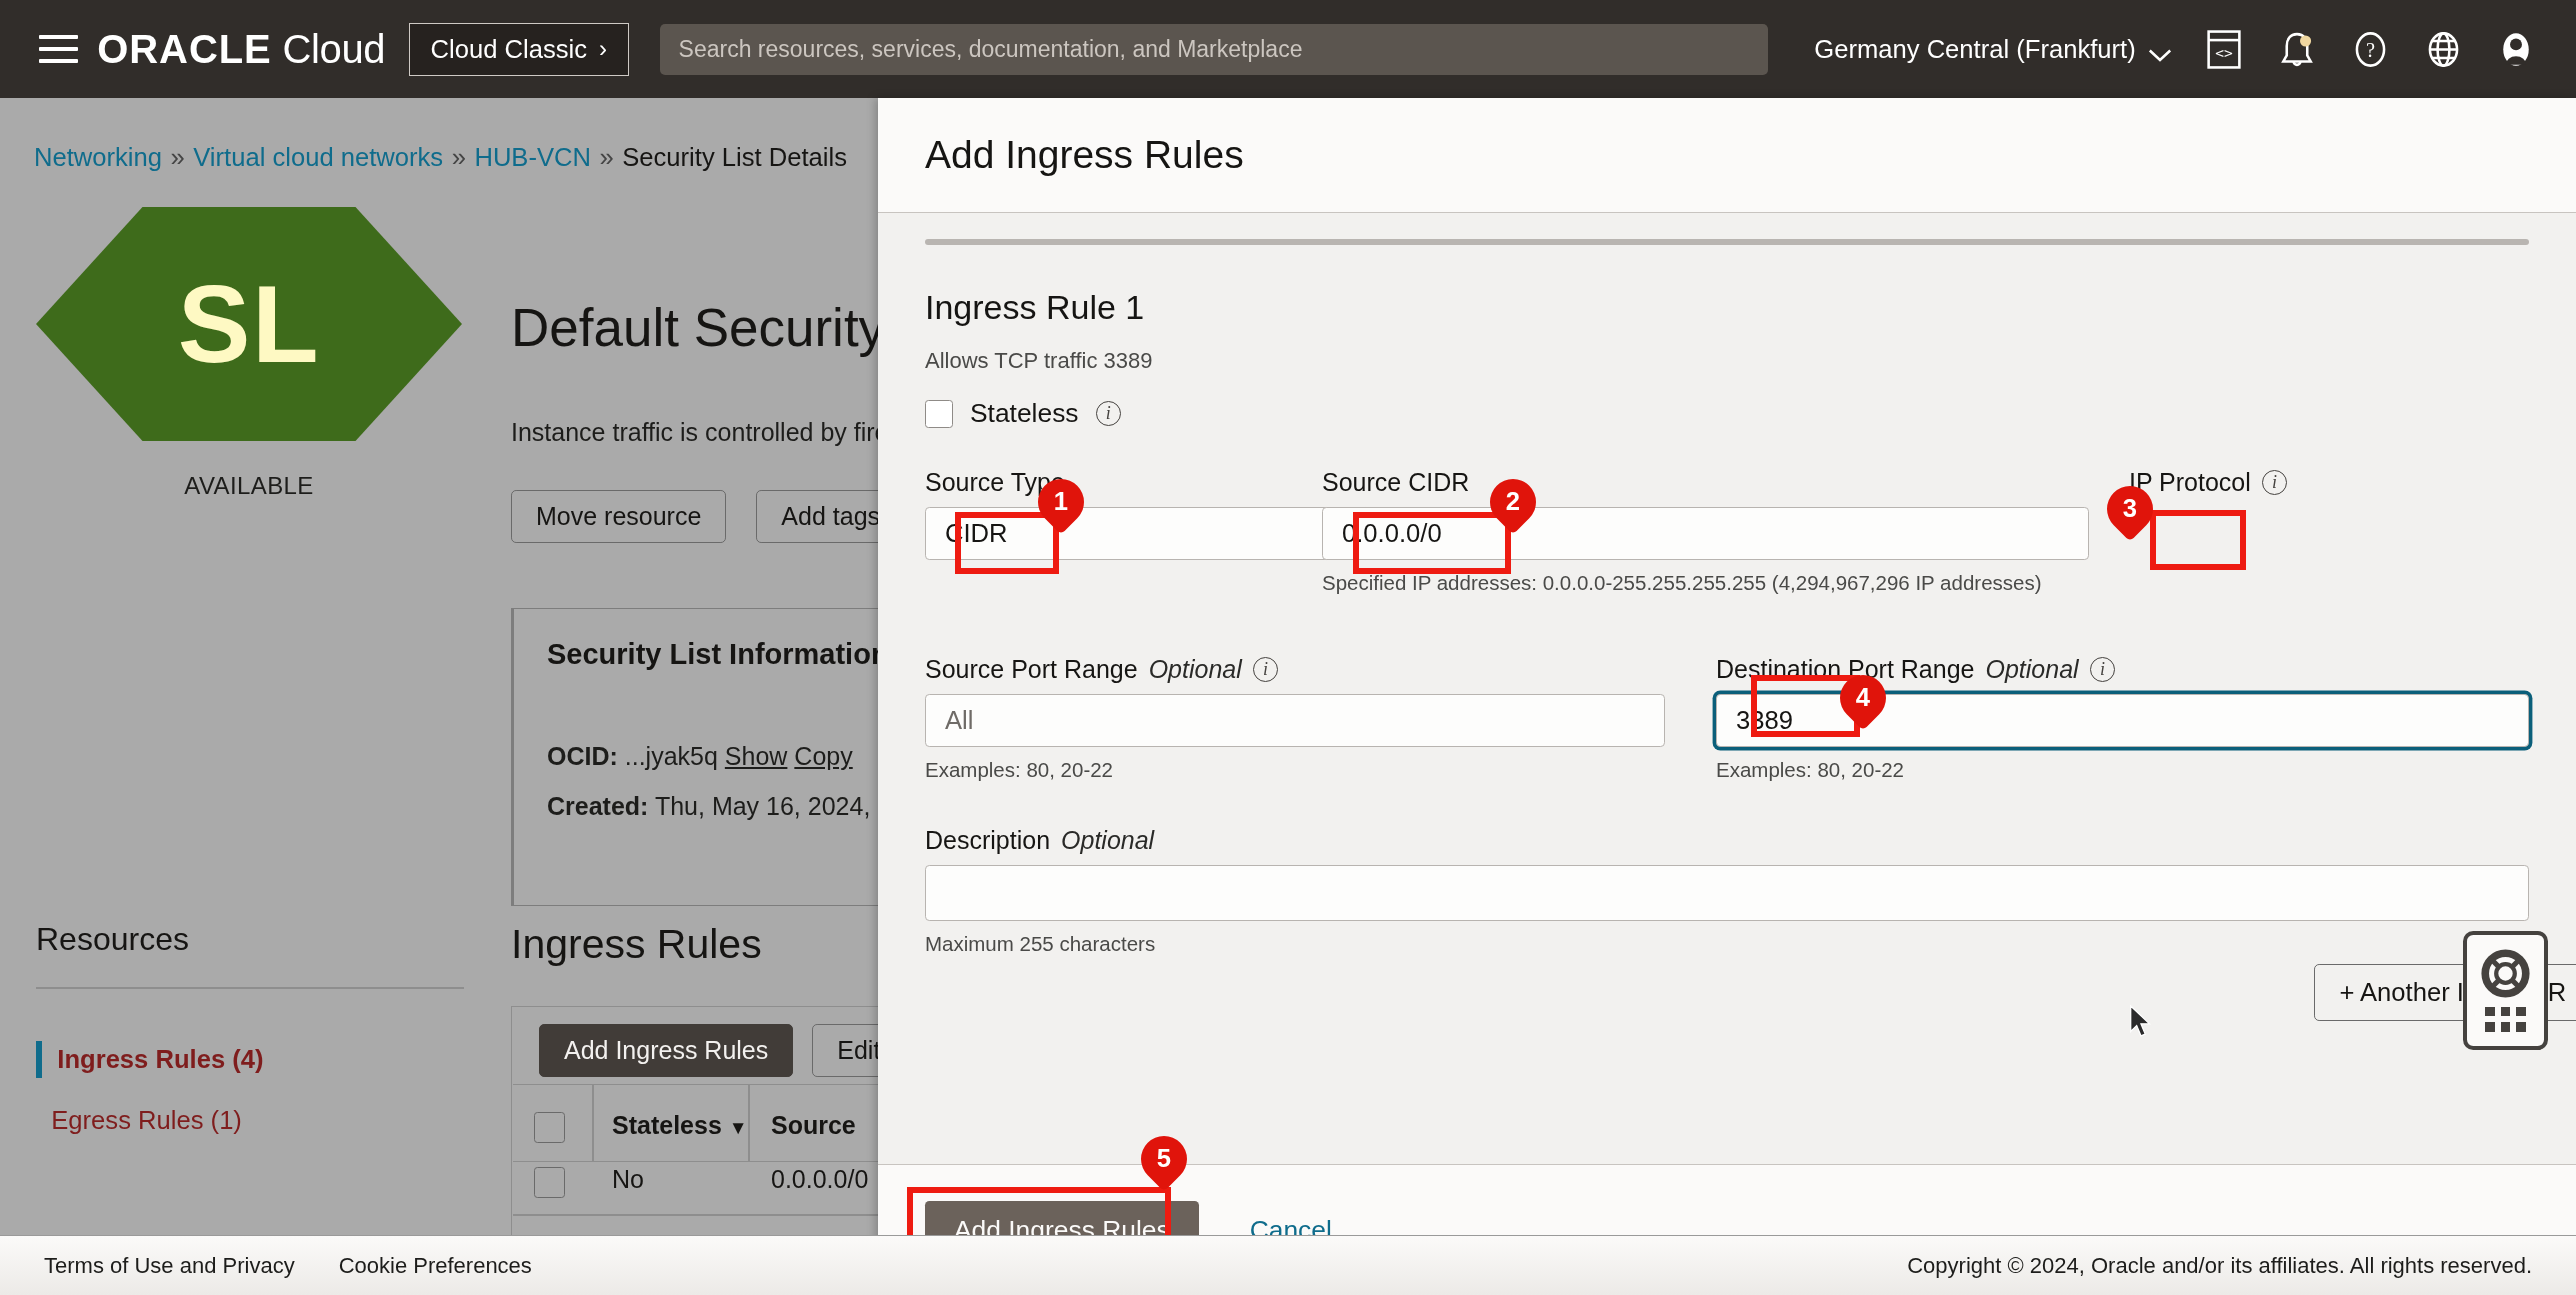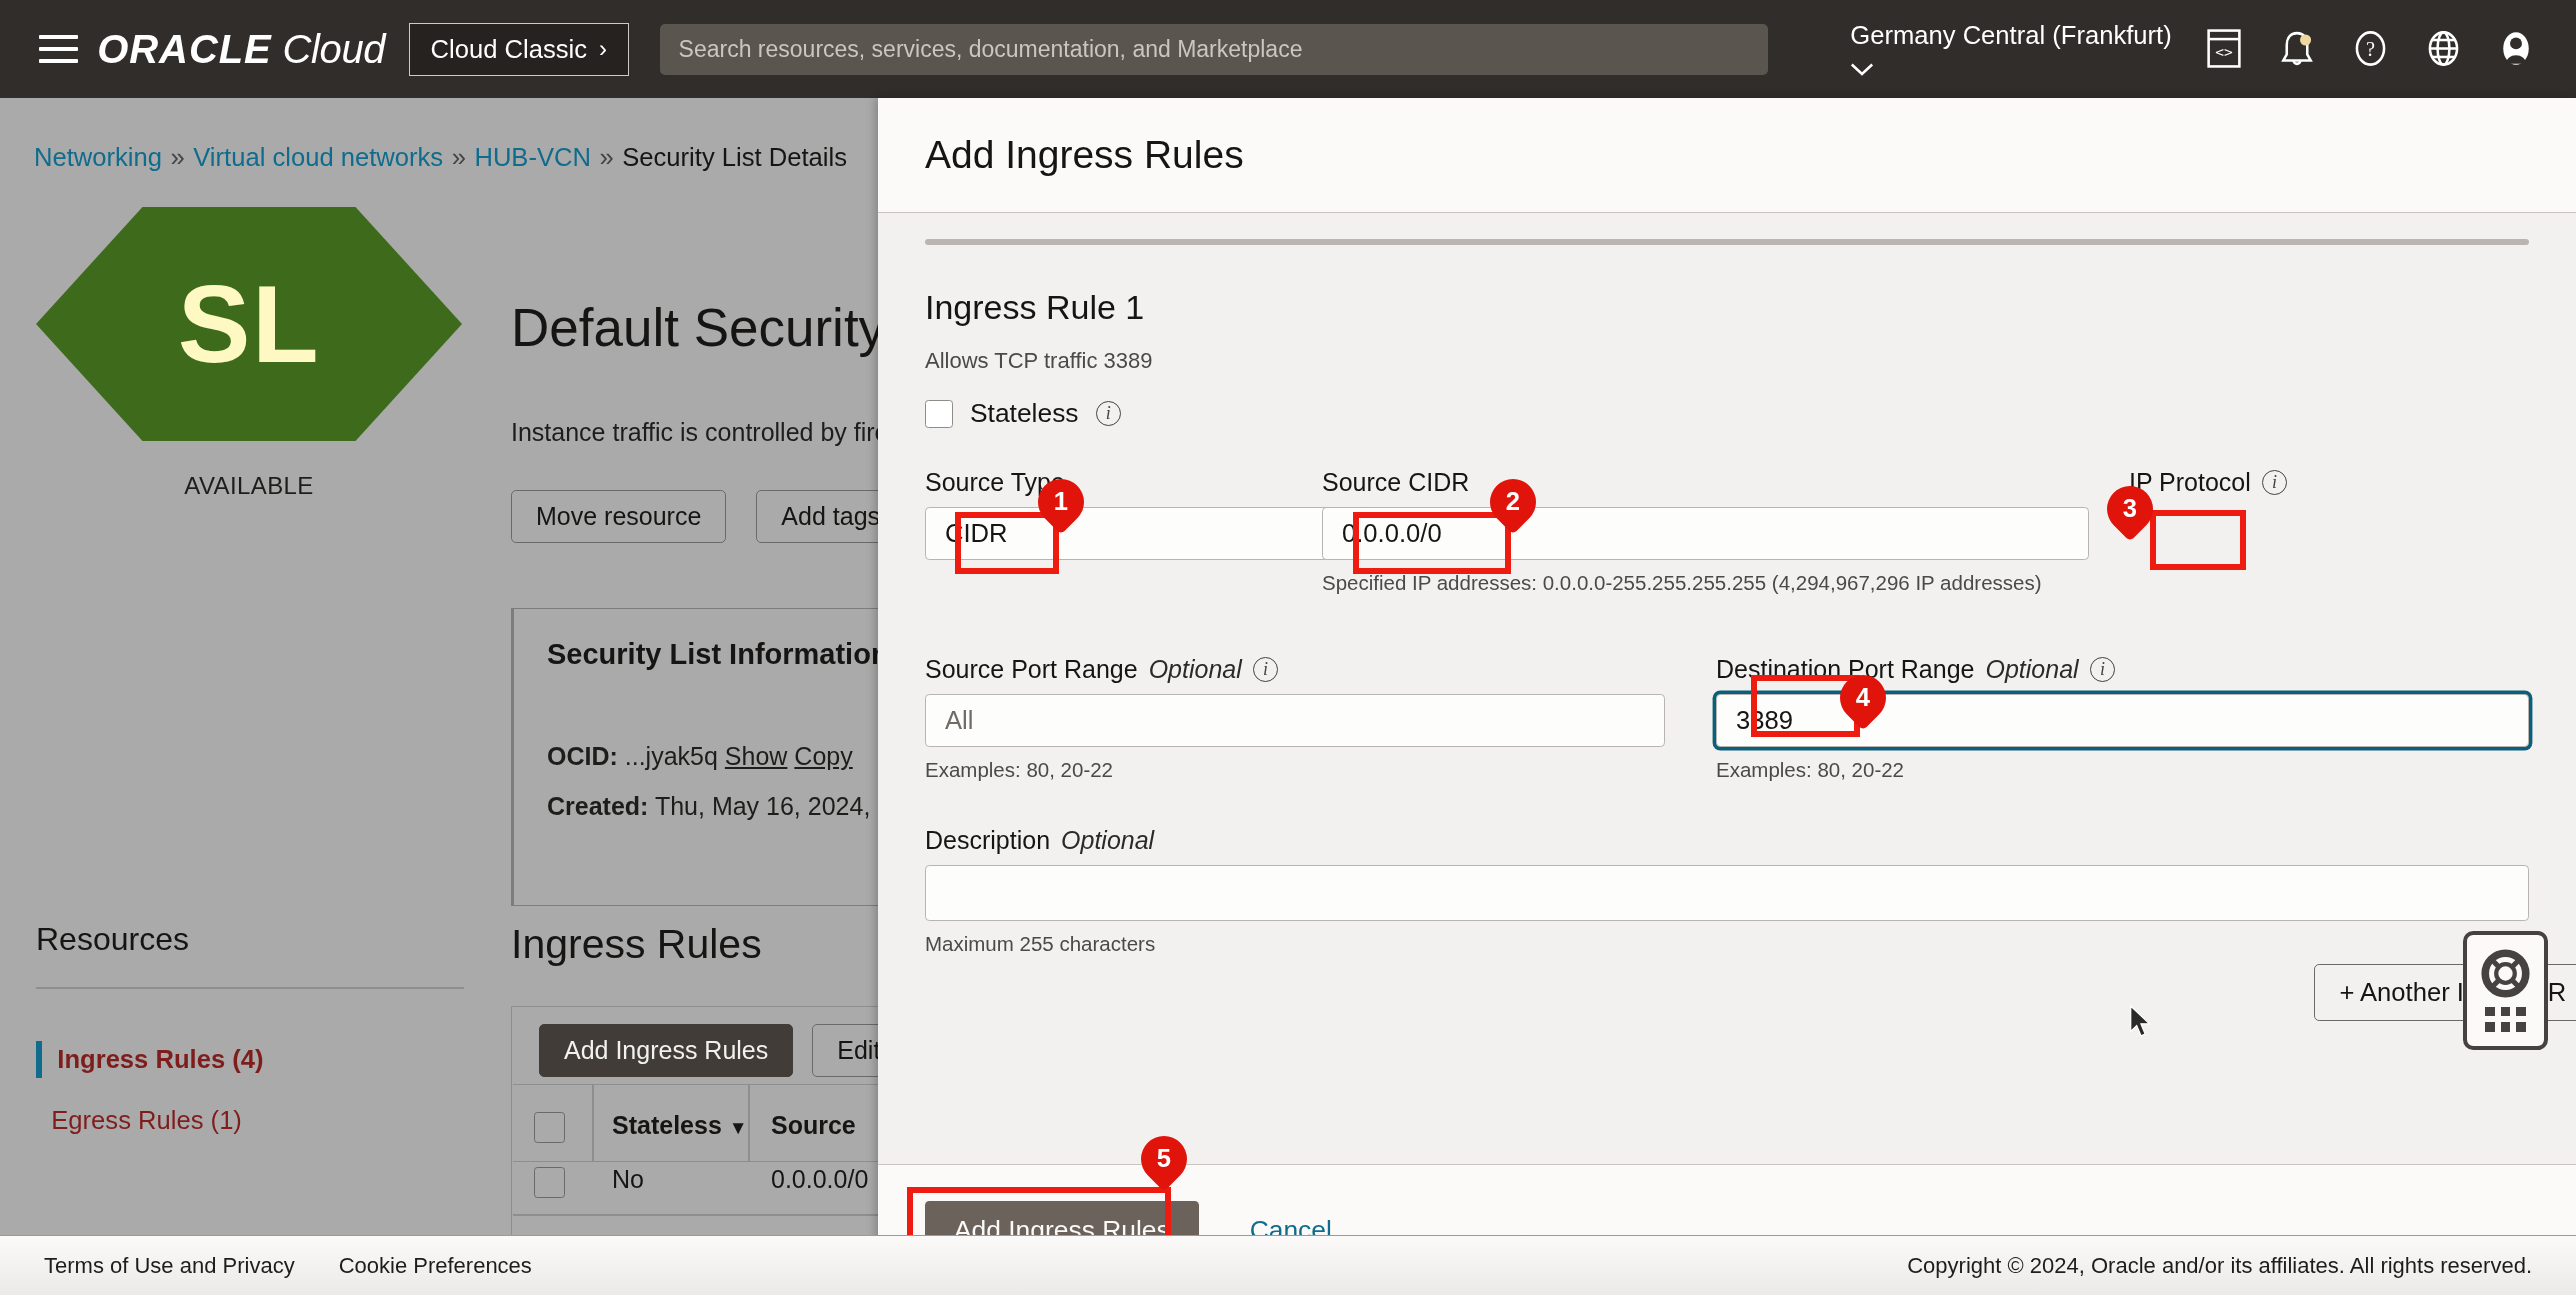--- a/index.html
+++ b/index.html
@@ -12,40 +12,40 @@
 
   
   .topnav {
     position: absolute; top: 0; left: 0; width: 2576px; height: 98px;
     background: #312d2a;
     display: flex; align-items: center; padding: 0 24px;
   }
   .hamburger { width: 39px; height: 29px; margin: 0 19px 0 15.3px;
     display: flex; flex-direction: column; justify-content: space-between; cursor: pointer; }
   .hamburger span { display: block; height: 4.3px; background: #fff; border-radius: 0.9px; }
-  .oracle-logo { color: #fff; font-size: 40px; letter-spacing: -0.4px; white-space: nowrap; font-style: italic; }
+  .oracle-logo { color: #fff; font-size: 40px; letter-spacing: -0.4px; white-space: nowrap; }
   .oracle-logo .o-mark { font-weight: 700; letter-spacing: 0.9px; }
   .oracle-logo .o-cloud { font-weight: 400; margin-left: 11px; }
   .cloud-classic {
     margin-left: 24px; border: 1.7px solid #cfcac5; color: #fff;
     background: #26221f; font-size: 25.6px; padding: 11px 20.5px; cursor: pointer;
     white-space: nowrap; display: flex; align-items: center; gap: 12px;
   }
   .cloud-classic .chev { font-size: 24px; }
   .searchbar {
     margin-left: 31px; flex: 0 0 1108px; height: 51px; background: #5b554f;
     border-radius: 5.1px; display: flex; align-items: center; padding: 0 19px;
   }
   .searchbar input {
     width: 100%; background: transparent; border: none; outline: none;
     color: #e4e0dc; font-size: 23px; font-family: inherit;
   }
   .searchbar input::placeholder { color: #ccc6c0; }
   .nav-right { margin-left: auto; display: flex; align-items: center; gap: 32px; padding-right: 15.3px; }
-  .region-sel { color: #fff; font-size: 25.6px; display: flex; align-items: flex-start; gap: 12px; cursor: pointer; white-space: nowrap; flex-direction: column;}
+  .region-sel { color: #fff; font-size: 25.6px; display: flex; align-items: flex-end; gap: 12px; cursor: pointer; white-space: nowrap;}
   .nav-icon { width: 41px; height: 41px; display: flex; align-items: center; justify-content: center; cursor: pointer; position: relative; }
   .nav-icon svg { display: block; }
 
   
   .page { position: absolute; top: 98px; left: 0; width: 2576px; height: 1198px; background: #aaaaaa; }
 
   .breadcrumb { position: absolute; top: 45px; left: 34px; font-size: 25.6px; color: #161513; white-space: nowrap; }
   .breadcrumb a { color: #0f6c8c; text-decoration: none; cursor: pointer; }
   .breadcrumb .sep { color: #454545; margin: 0 8.5px; }
 

